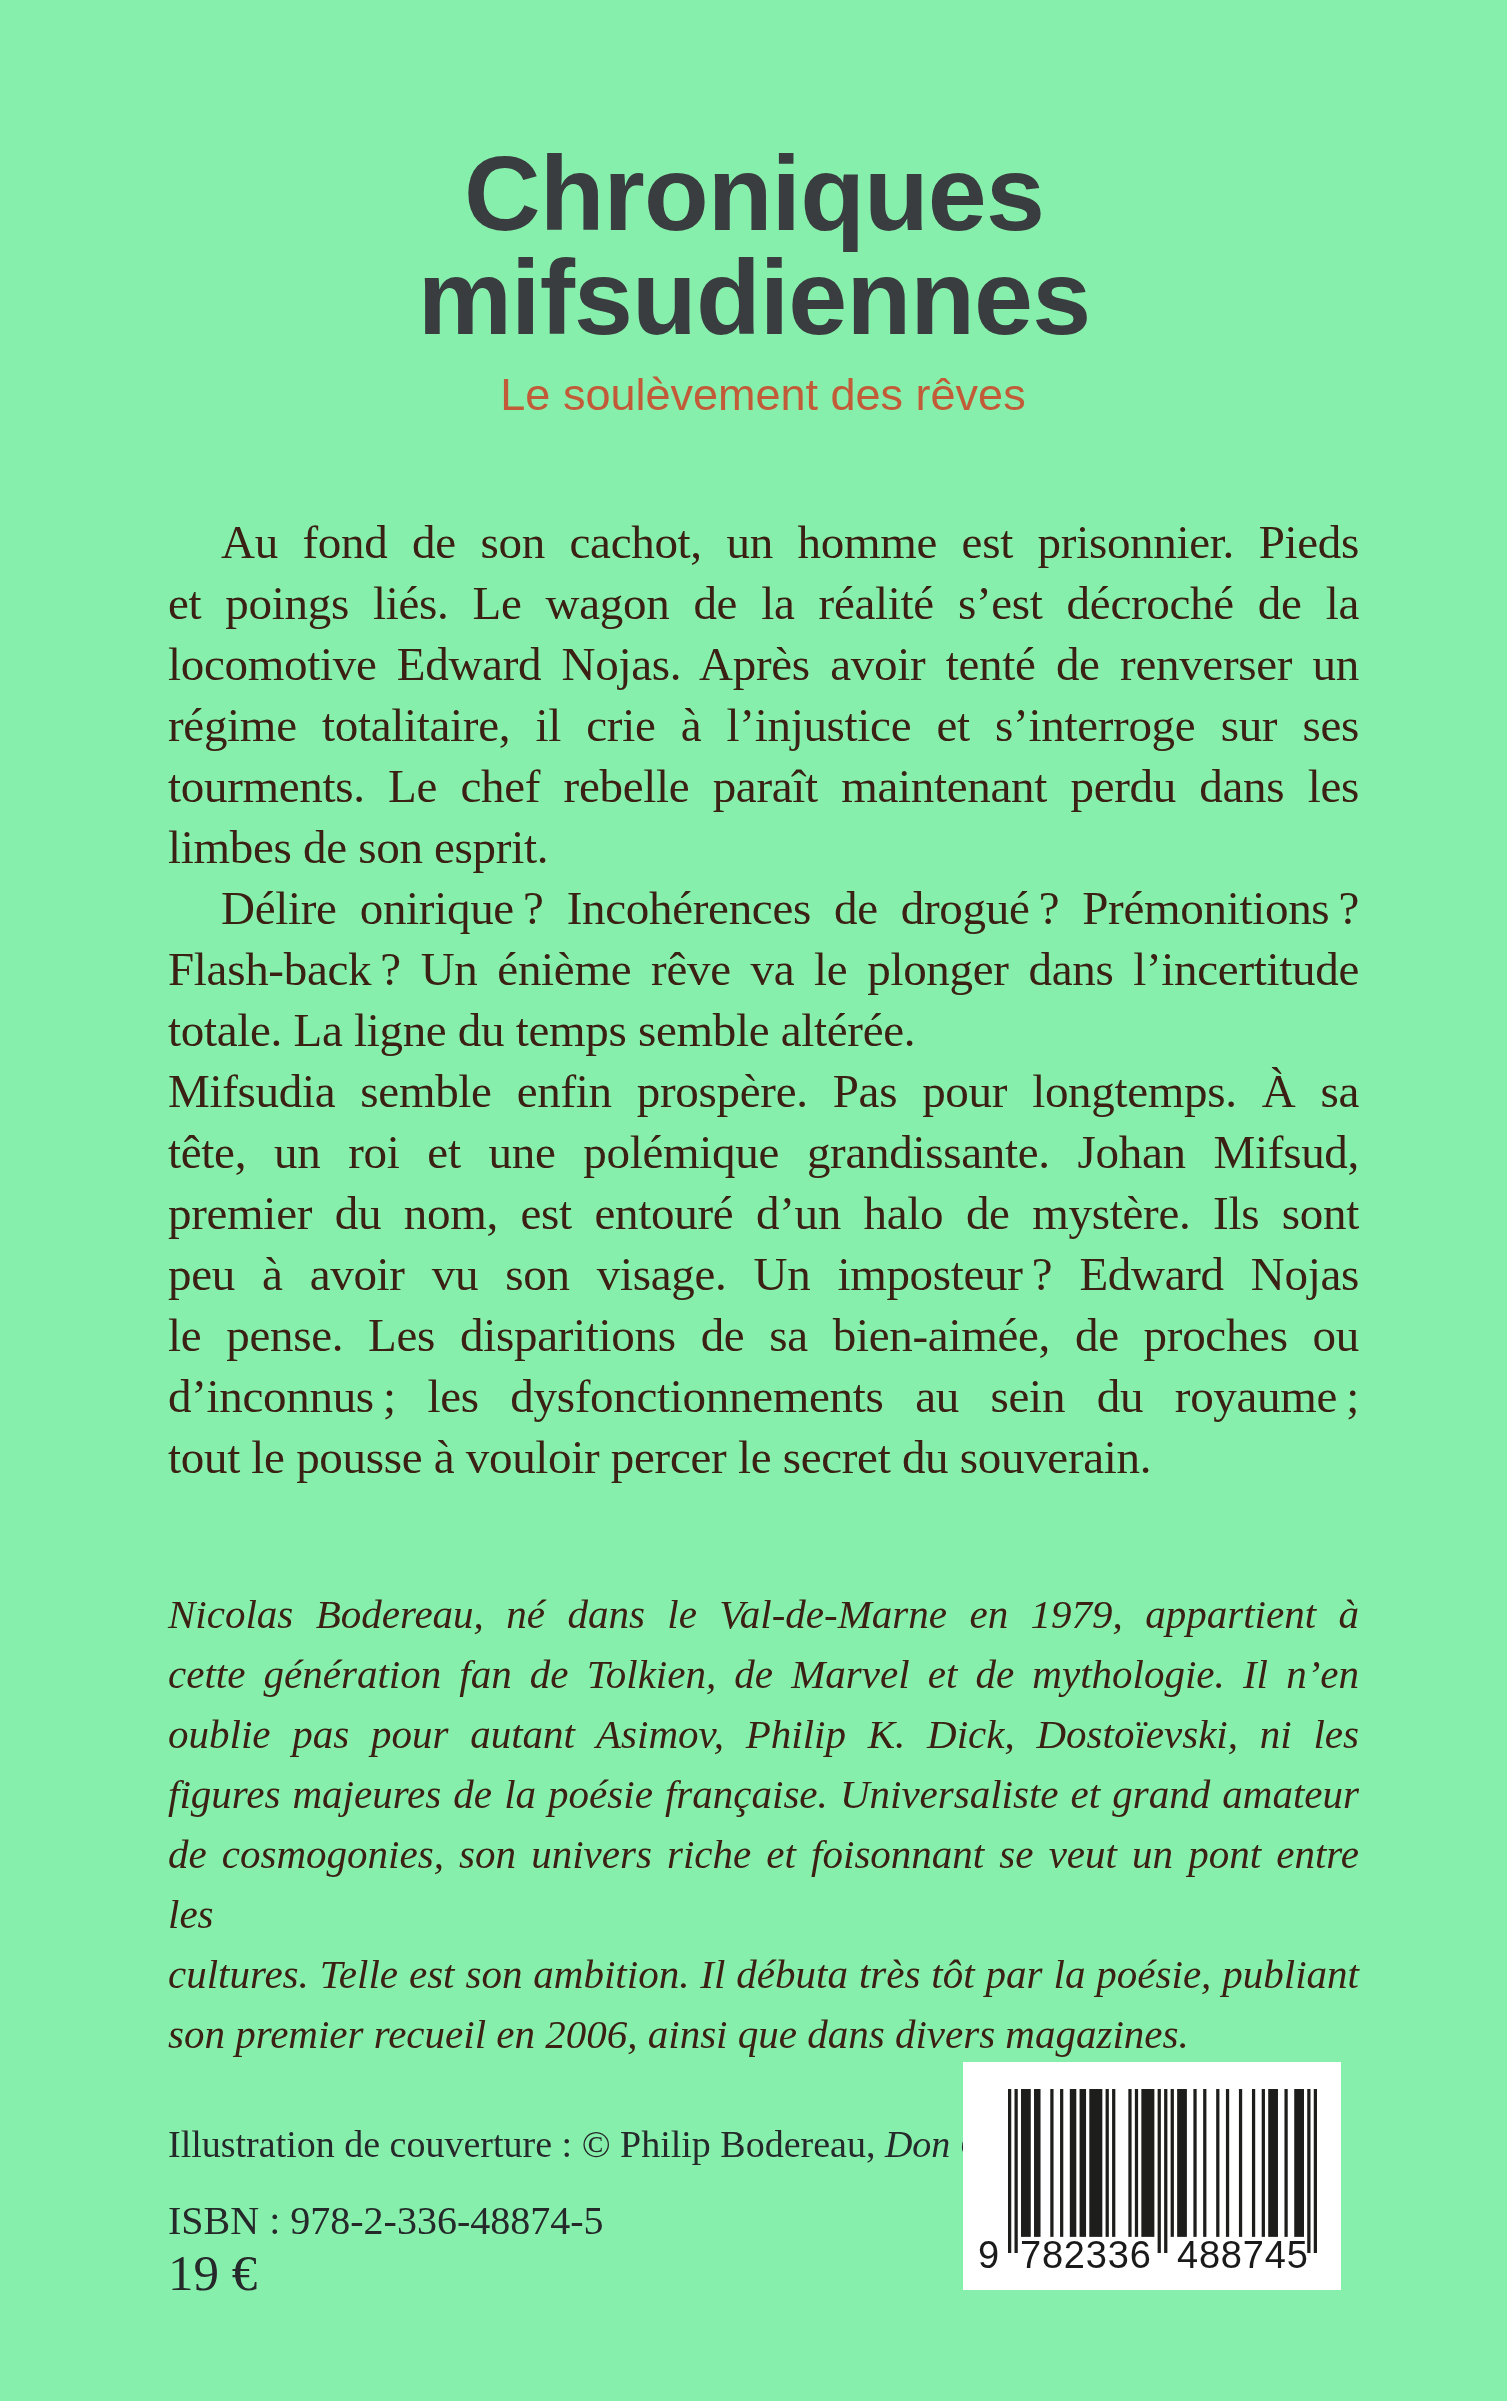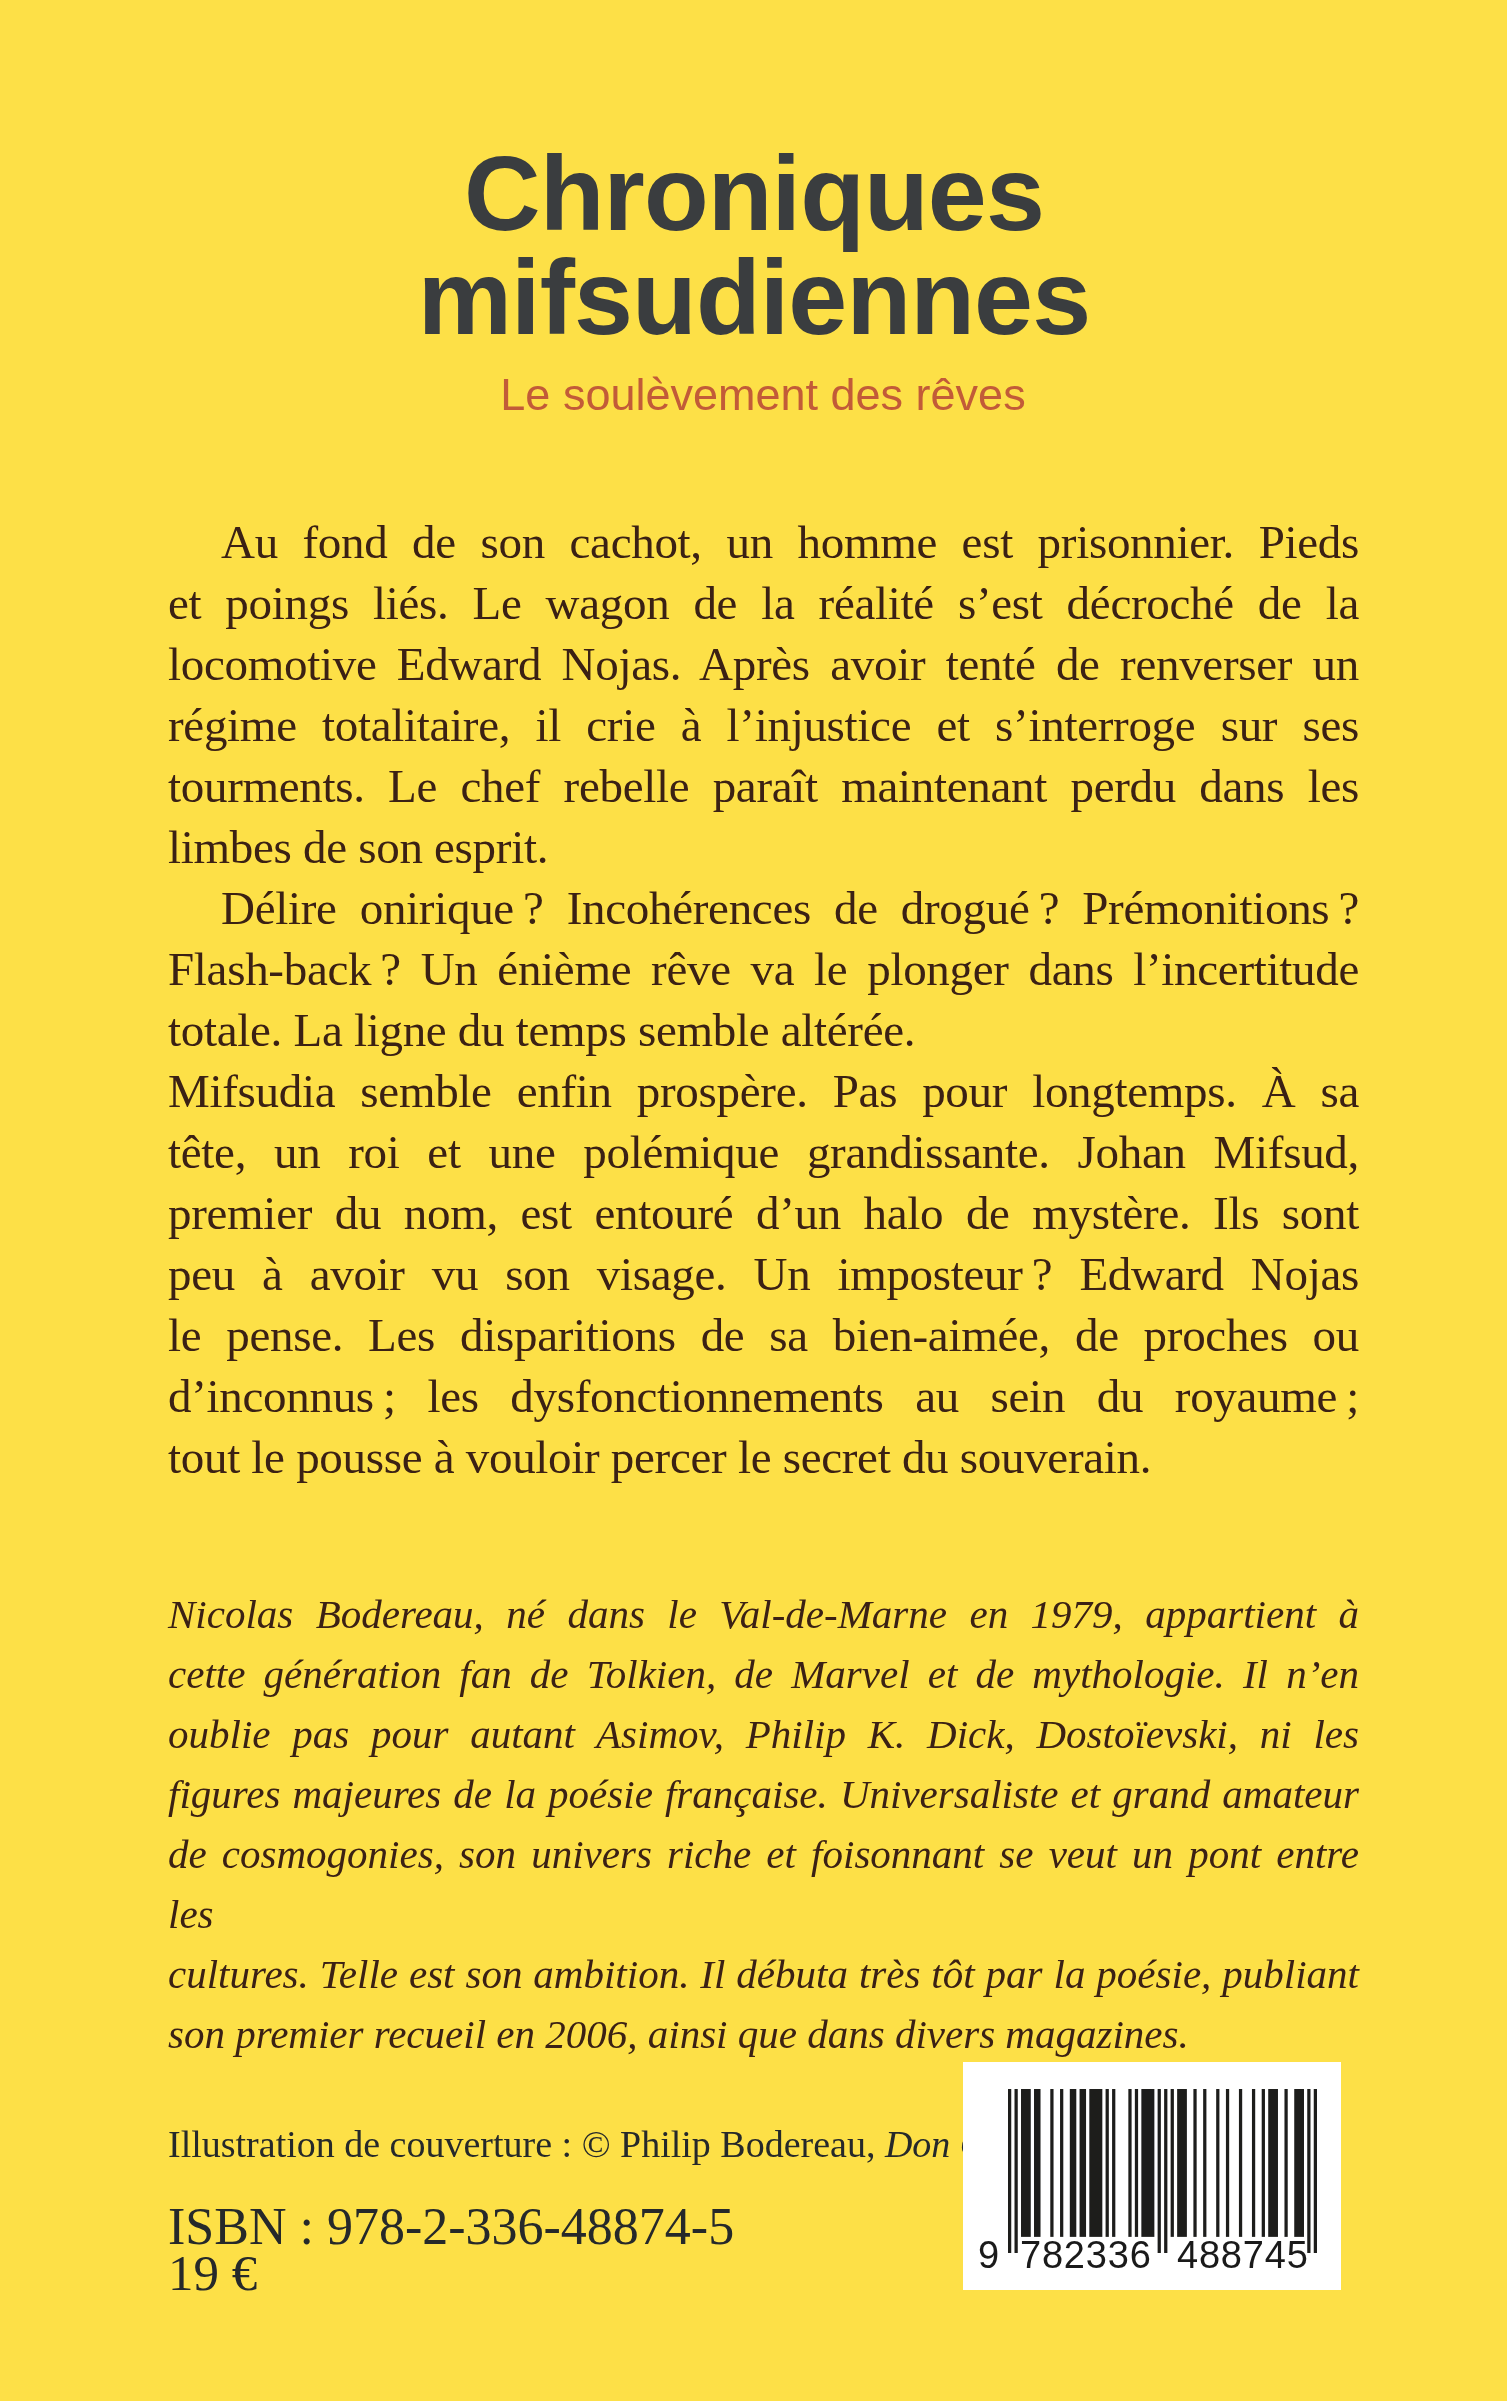--- a/index.html
+++ b/index.html
@@ -51,21 +51,21 @@
   .bio-line.end { text-align-last:left;font-family:Liberation Serif, serif; }
   .bio-line b { font-weight:normal; font-style:italic; }
   
   .credit {
     position:absolute; left:168px; top:2125px;
     font-size:38px; line-height:1; white-space:nowrap;
   }
   .credit .work { font-style:italic; }
   .isbn {
     position:absolute; left:168px; top:2201px;
-    font-size:52px; line-height:1; white-space:nowrap;
+    font-size:40px; line-height:1; white-space:nowrap;
   }
   .price {
     position:absolute; left:168px; top:2248px;
     font-size:51px; line-height:1; white-space:nowrap;
   }
   
   .barcode-panel {
     position:absolute; left:963px; top:2062px;
     width:378px; height:228px;
     background:#ffffff;
@@ -78,21 +78,21 @@
     letter-spacing:0.8px;
     color:#1a1a1a;
   }
   .bc-lead { left:15px; }
   .bc-g1 { left:57px; }
   .bc-g2 { left:214px; }
 </style>
 </head>
 <body>
 
-<div class="cover" style="background: #fde047;">
+<div class="cover" style="background: #86efac;">
 
   <h1 class="title" style="color: rgb(58, 61, 63);"><span>Chroniques</span><br><span>mifsudiennes</span></h1>
 
   <h2 class="subtitle" style="color: rgb(194, 91, 56);">Le soulèvement des rêves</h2>
 
   <section class="synopsis" id="synopsis" style="color: rgb(59, 33, 20);">
       <div class="syn-line indent">Au fond de son cachot, un homme est prisonnier. Pieds</div>
       <div class="syn-line">et poings liés. Le wagon de la réalité s’est décroché de la</div>
       <div class="syn-line">locomotive Edward Nojas. Après avoir tenté de renverser un</div>
       <div class="syn-line">régime totalitaire, il crie à l’injustice et s’interroge sur ses</div>

